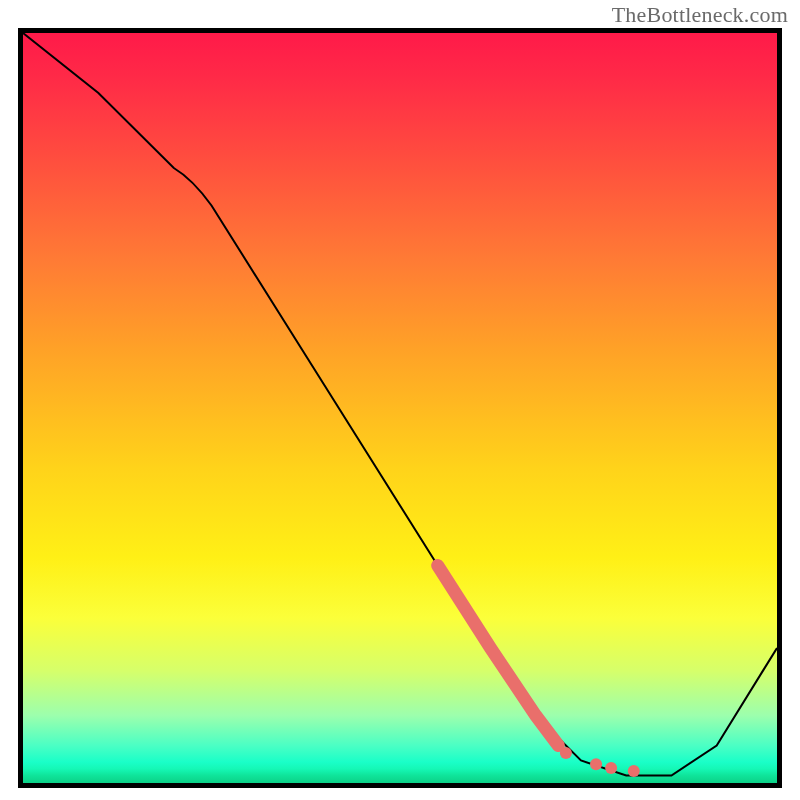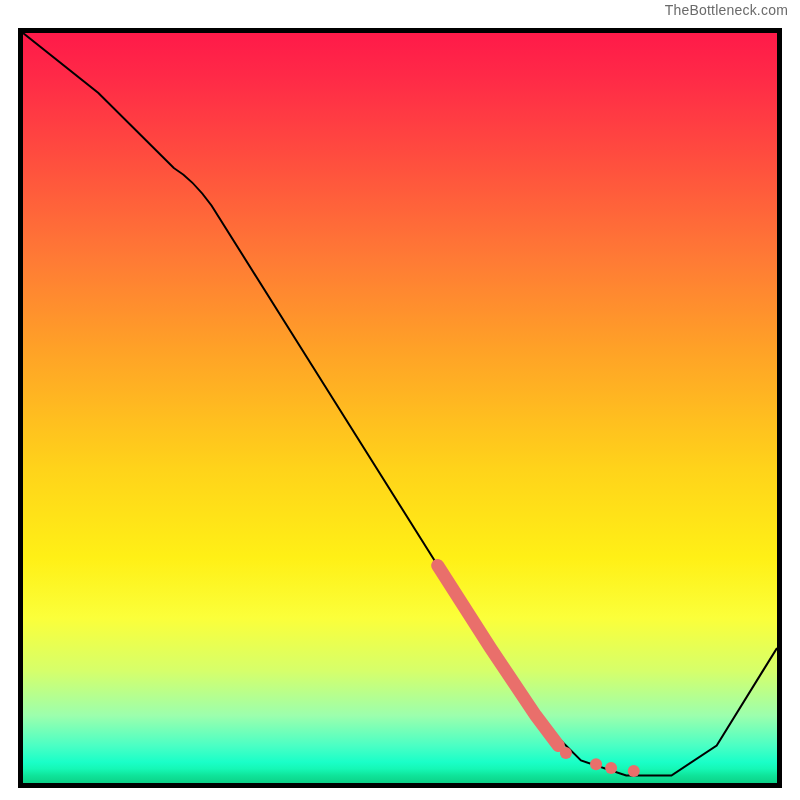--- a/index.html
+++ b/index.html
@@ -13,25 +13,26 @@
   }
   .wrap {
     position: relative;
     width: 800px;
     height: 800px;
   }
   .watermark {
     position: absolute;
     top: 2px;
     right: 12px;
-    font-size: 14px;
+    font-size: 22px;
     font-weight: 500;
     color: #6a6a6a;
     letter-spacing: 0.2px;
     z-index: 10;
+    font-family: Liberation Serif, serif;
   }
   .plot {
     position: absolute;
     left: 18px;
     top: 28px;
     width: 764px;
     height: 760px;
     border: 5px solid #000;
     border-right-width: 5px;
     box-sizing: border-box;

